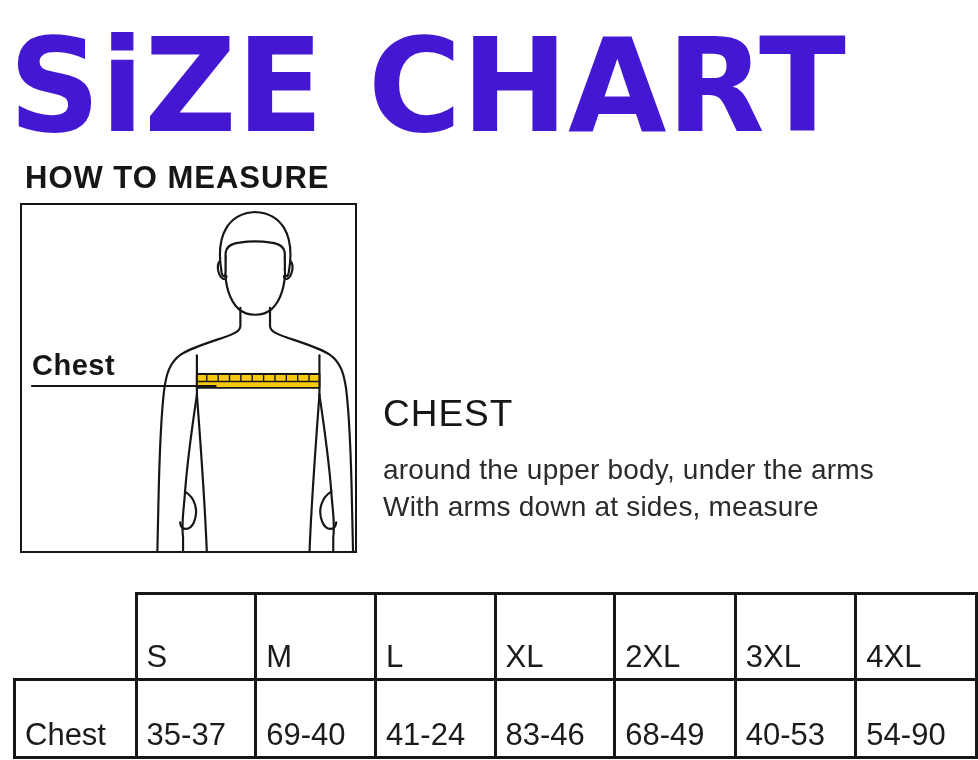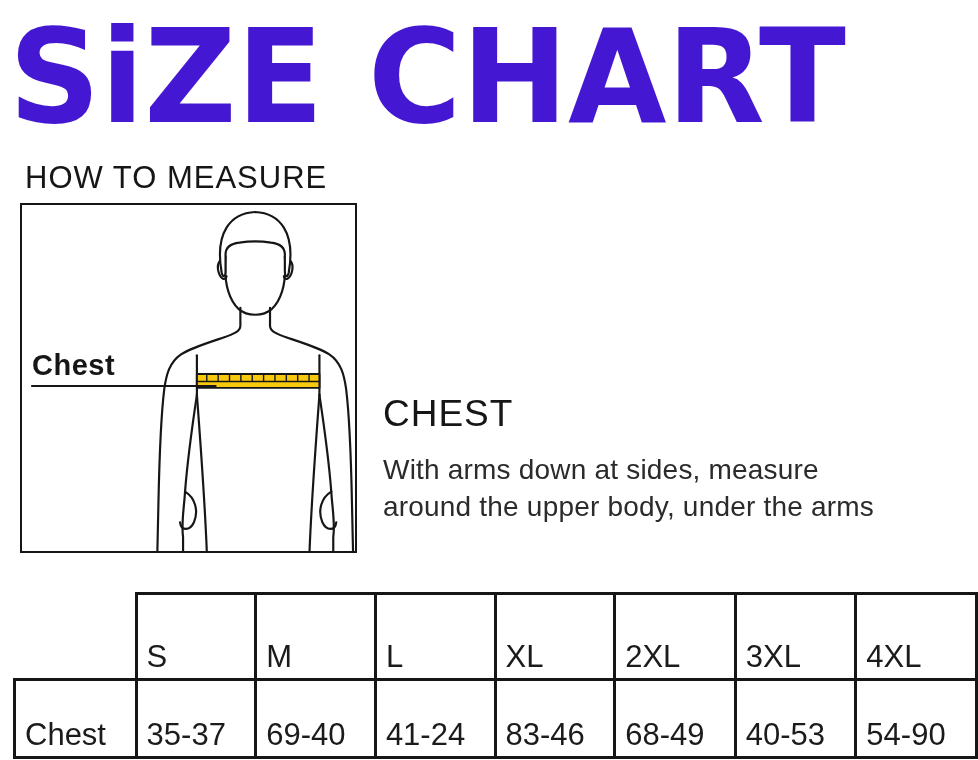--- a/index.html
+++ b/index.html
@@ -6,33 +6,33 @@
   body {
     width: 978px; height: 760px;
     background: #ffffff;
     font-family: "Liberation Sans", sans-serif;
     color: #1c1c1c;
     overflow: hidden;
   }
   .page { position: relative; width: 978px; height: 760px; background: #fff; }
 
   
-  .title-wrap { position: absolute; left: 0; top: 3px; width: 860px; height: 158px; }
+  .title-wrap { position: absolute; left: 0; top: 12px; width: 860px; height: 158px; }
   .title-wrap svg { display: block; width: 100%; height: 100%; }
   .title-wrap text {
     font-family: "DejaVu Sans", sans-serif;
     font-weight: bold;
     paint-order: stroke fill;
     stroke-linejoin: round;
   }
 
   
   .htm-heading {
     position: absolute; left: 25px; top: 160px;
-    font-size: 31px; font-weight: 400; letter-spacing: 1px;
+    font-size: 31px; font-weight: 700; letter-spacing: 1px;
     color: #161616;
     text-align: right;
   }
 
   
   .figure-box {
     position: absolute; left: 20px; top: 203px;
     width: 337px; height: 350px;
     border: 2px solid #161616;
     box-sizing: border-box;
@@ -130,22 +130,22 @@
 
         <path stroke-width="2" d="M 10,183 L 196,183"></path>
       </g>
     </svg>
     <span class="chest-label">Chest</span>
   </div>
 
   <div class="instructions">
     <div class="instr-heading">CHEST</div>
     <div class="instr-para">
+      <div>around the upper body, under the arms</div>
       <div>With arms down at sides, measure</div>
-      <div>around the upper body, under the arms</div>
     </div>
   </div>
 
   <table class="size-table">
     <tbody>
         <tr>
       <td class="blank"></td>
       <th>S</th>
       <th>M</th>
       <th>L</th>

